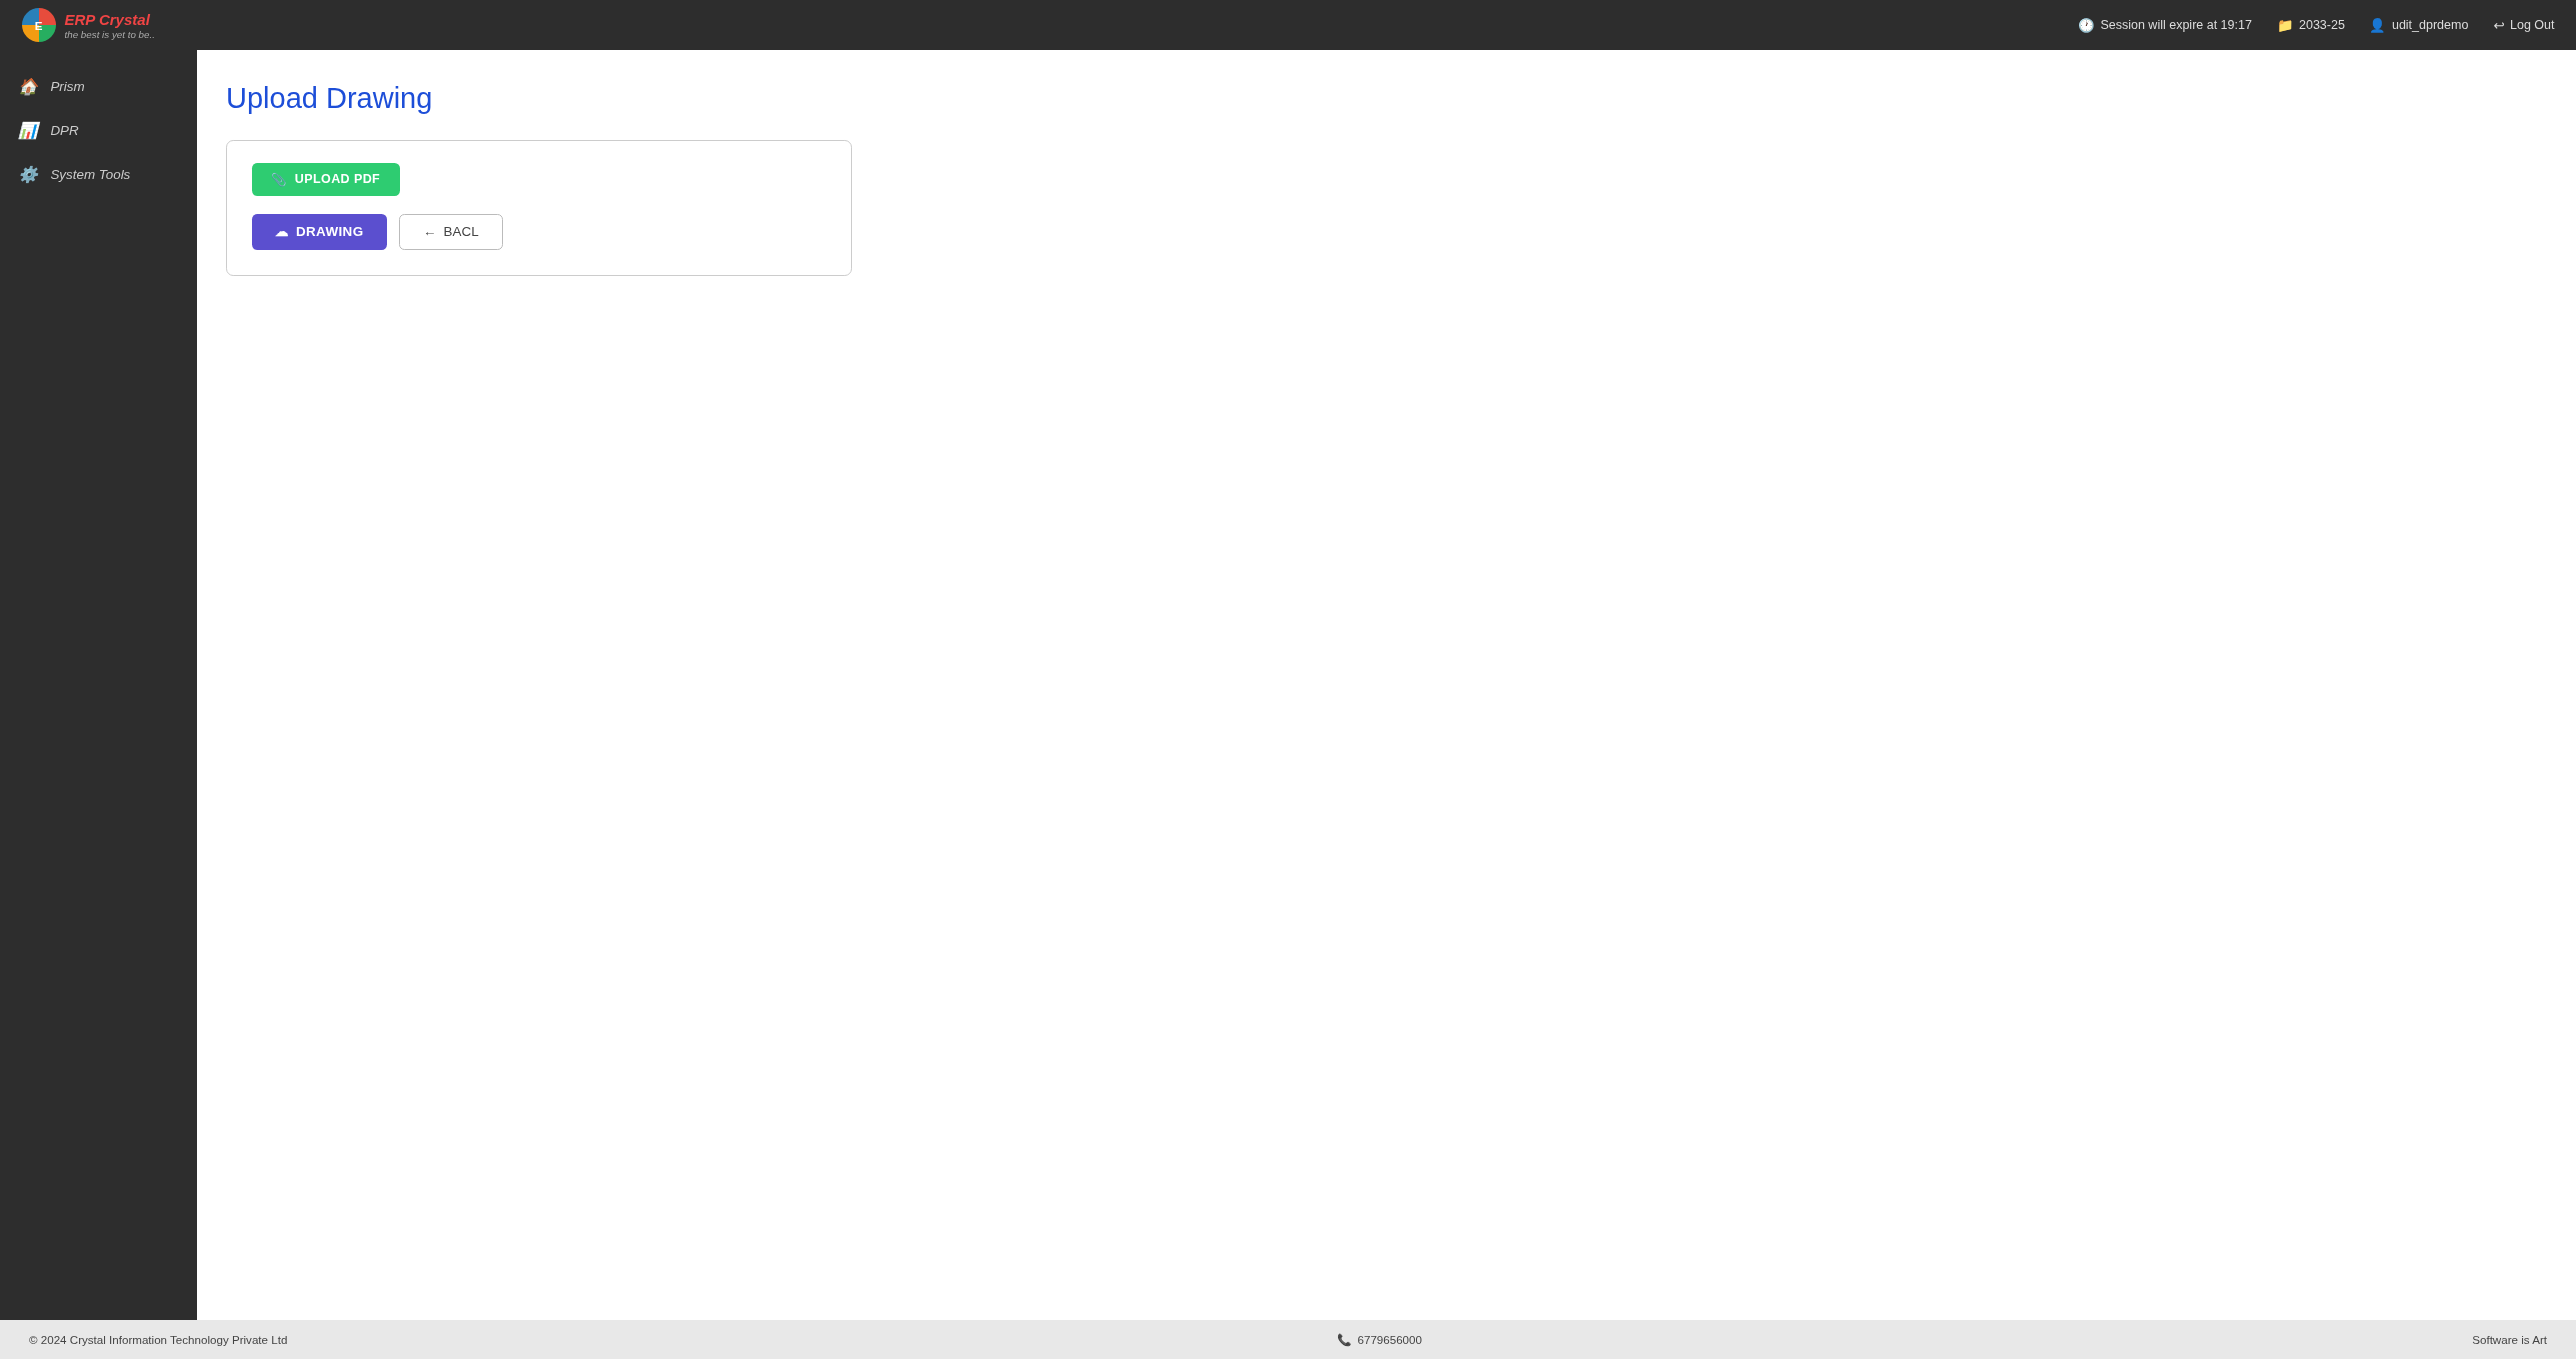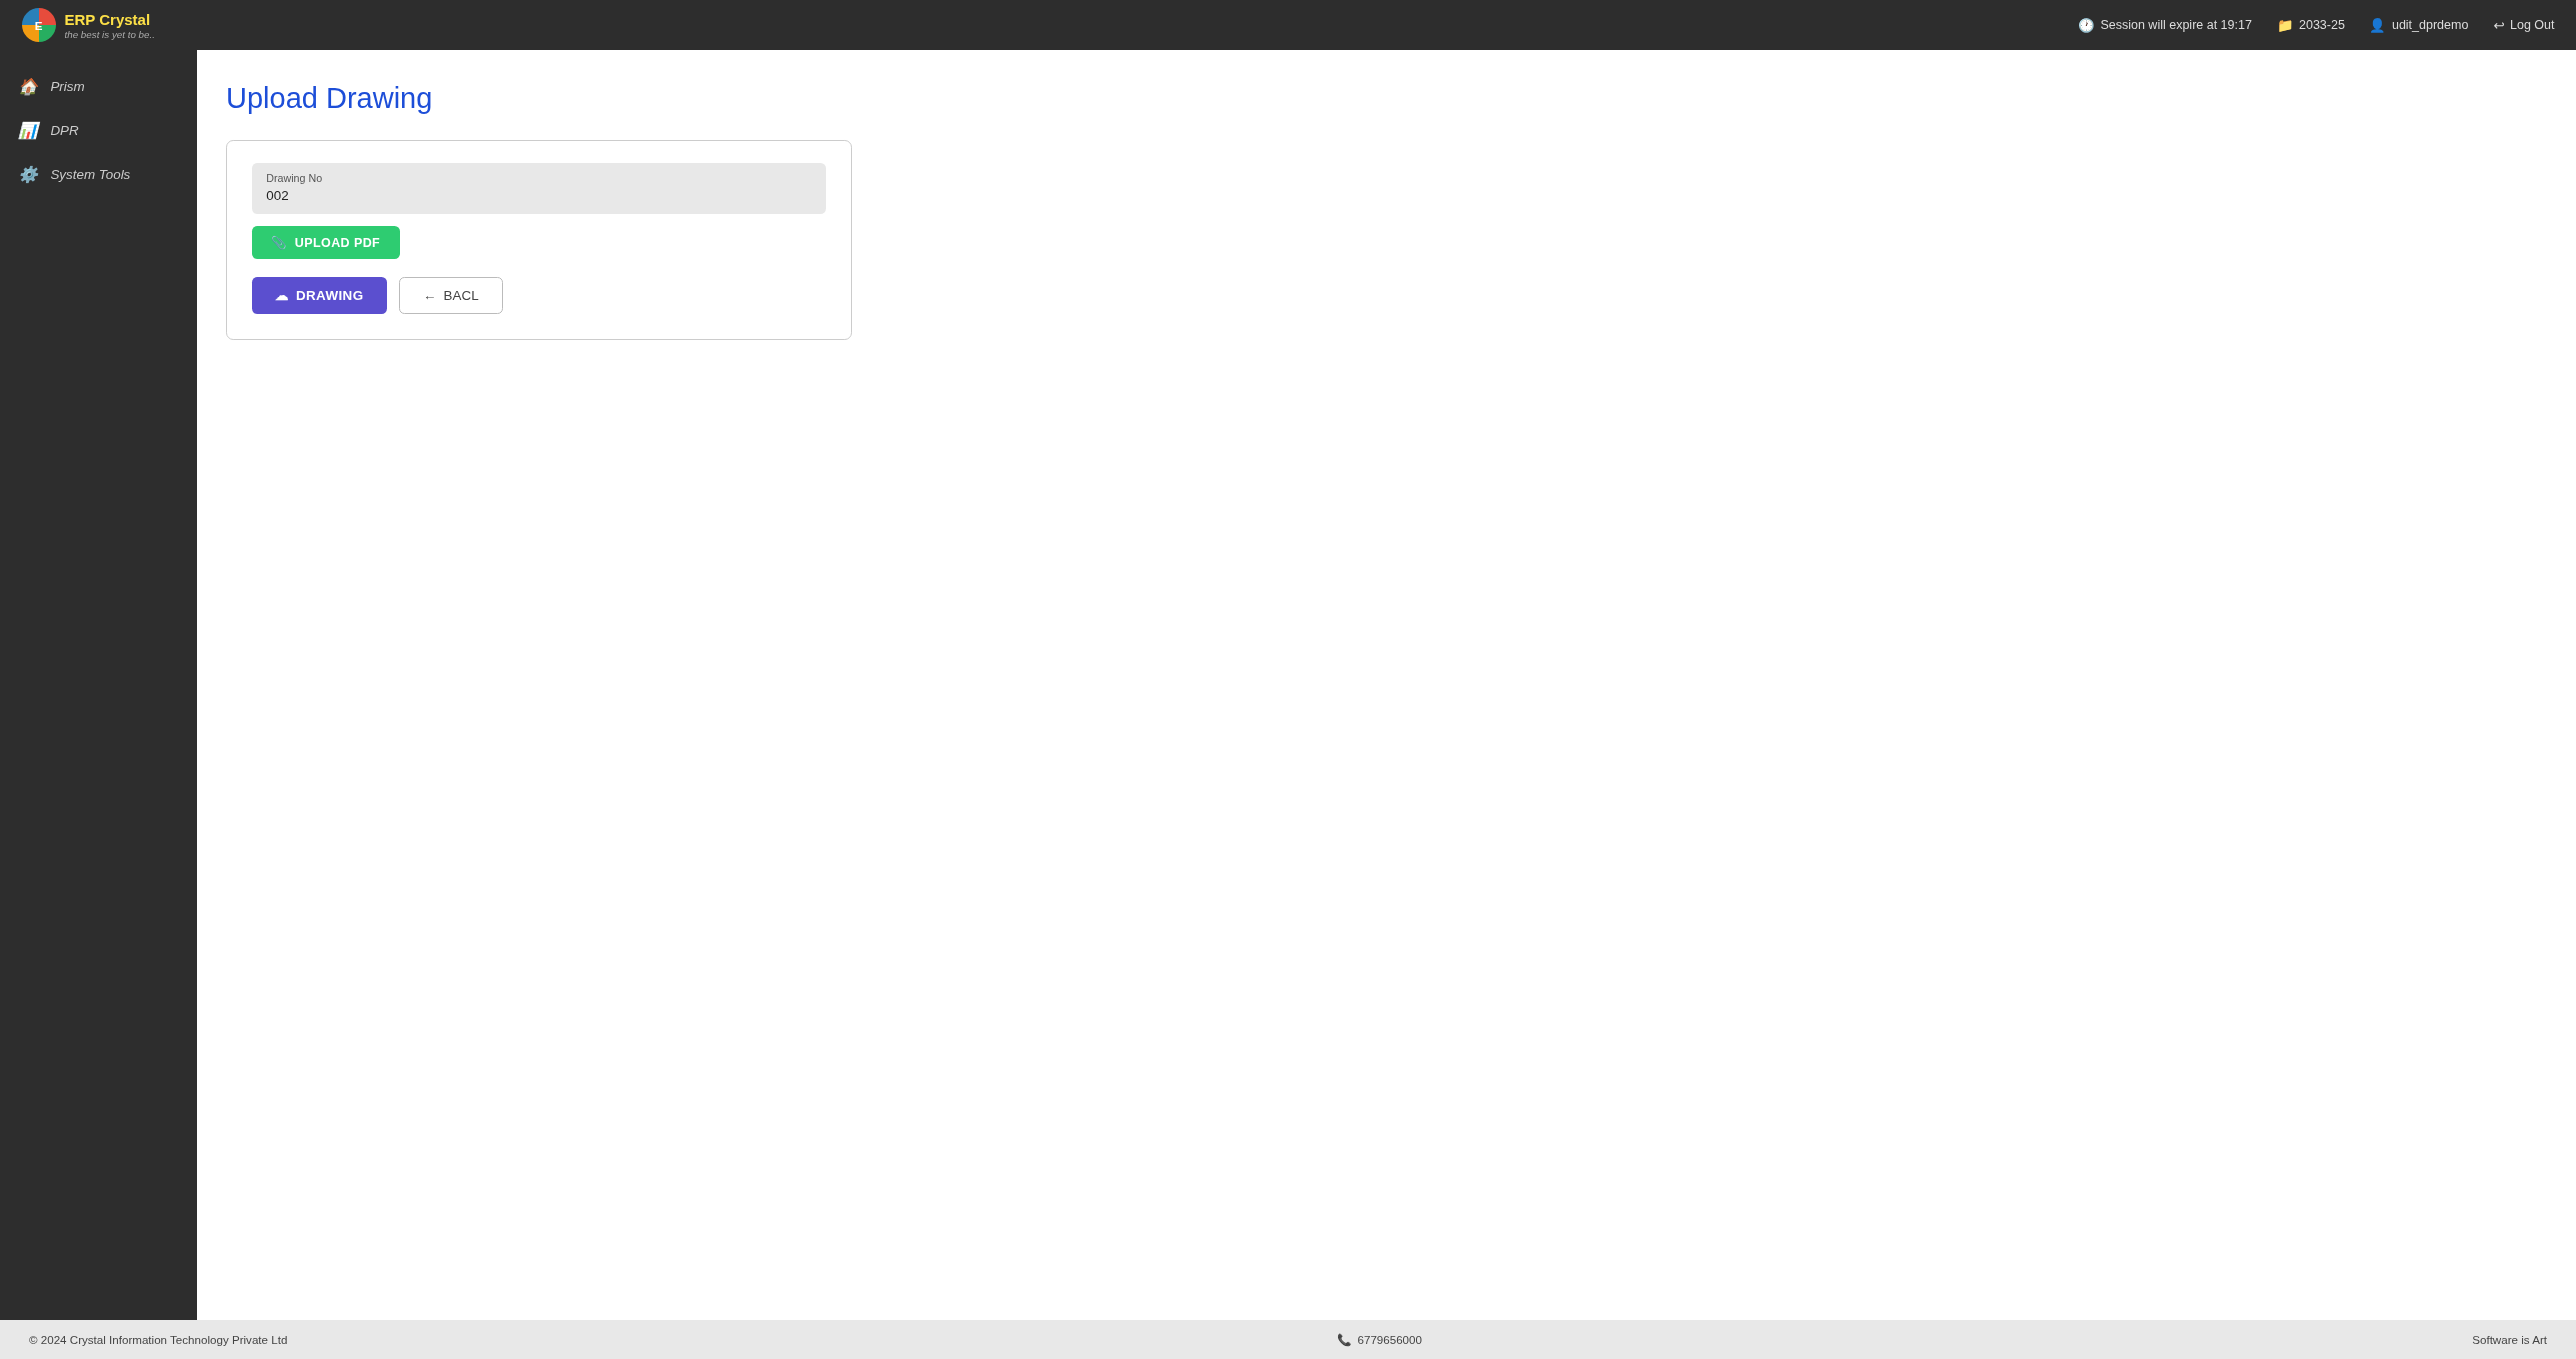--- a/index.html
+++ b/index.html
@@ -18,21 +18,21 @@
     }
     .header-left { display: flex; align-items: center; gap: 9px; }
     .logo-icon {
       width: 34px; height: 34px;
       border-radius: 50%;
       background: conic-gradient(#e74c3c 0deg 90deg, #27ae60 90deg 180deg, #f39c12 180deg 270deg, #2980b9 270deg 360deg);
       display: flex; align-items: center; justify-content: center;
       font-weight: bold; color: #fff; font-size: 11.6px;
     }
     .logo-text { display: flex; flex-direction: column; }
-    .logo-title { font-size: 15px; font-weight: 700; color: #fde047; line-height: 1.2; }
+    .logo-title { font-size: 15px; font-weight: 700; color: #ef4444; line-height: 1.2; font-style: italic; }
     .logo-subtitle { font-size: 9.8px; color: #aaa; font-style: italic; }
     .header-right { display: flex; align-items: center; gap: 25px; font-size: 12.5px; color: #ddd; }
     .header-right-item { display: flex; align-items: center; gap: 5.4px; }
     .header-right-item .icon { font-size: 13.4px; }
 
     
     .layout { display: flex; flex: 1; }
 
     
     .sidebar {
@@ -201,24 +201,20 @@
       <span class="nav-icon">⚙️</span>
       <span>System Tools</span>
     </div>
   </nav>
 
   <main class="main">
     <h1 class="page-title">Upload Drawing</h1>
 
     <div class="form-card">
 
-      <div class="form-field">
-        <label>Drawing No</label>
-        <input type="text" value="002" style="">
-      </div>
 
 
       <button class="btn-select-pdf">
         <span>📎</span>
         <span>UPLOAD PDF</span>
       </button>
 
       <div class="action-buttons">
         <button class="btn-upload">
           <span>☁</span>

